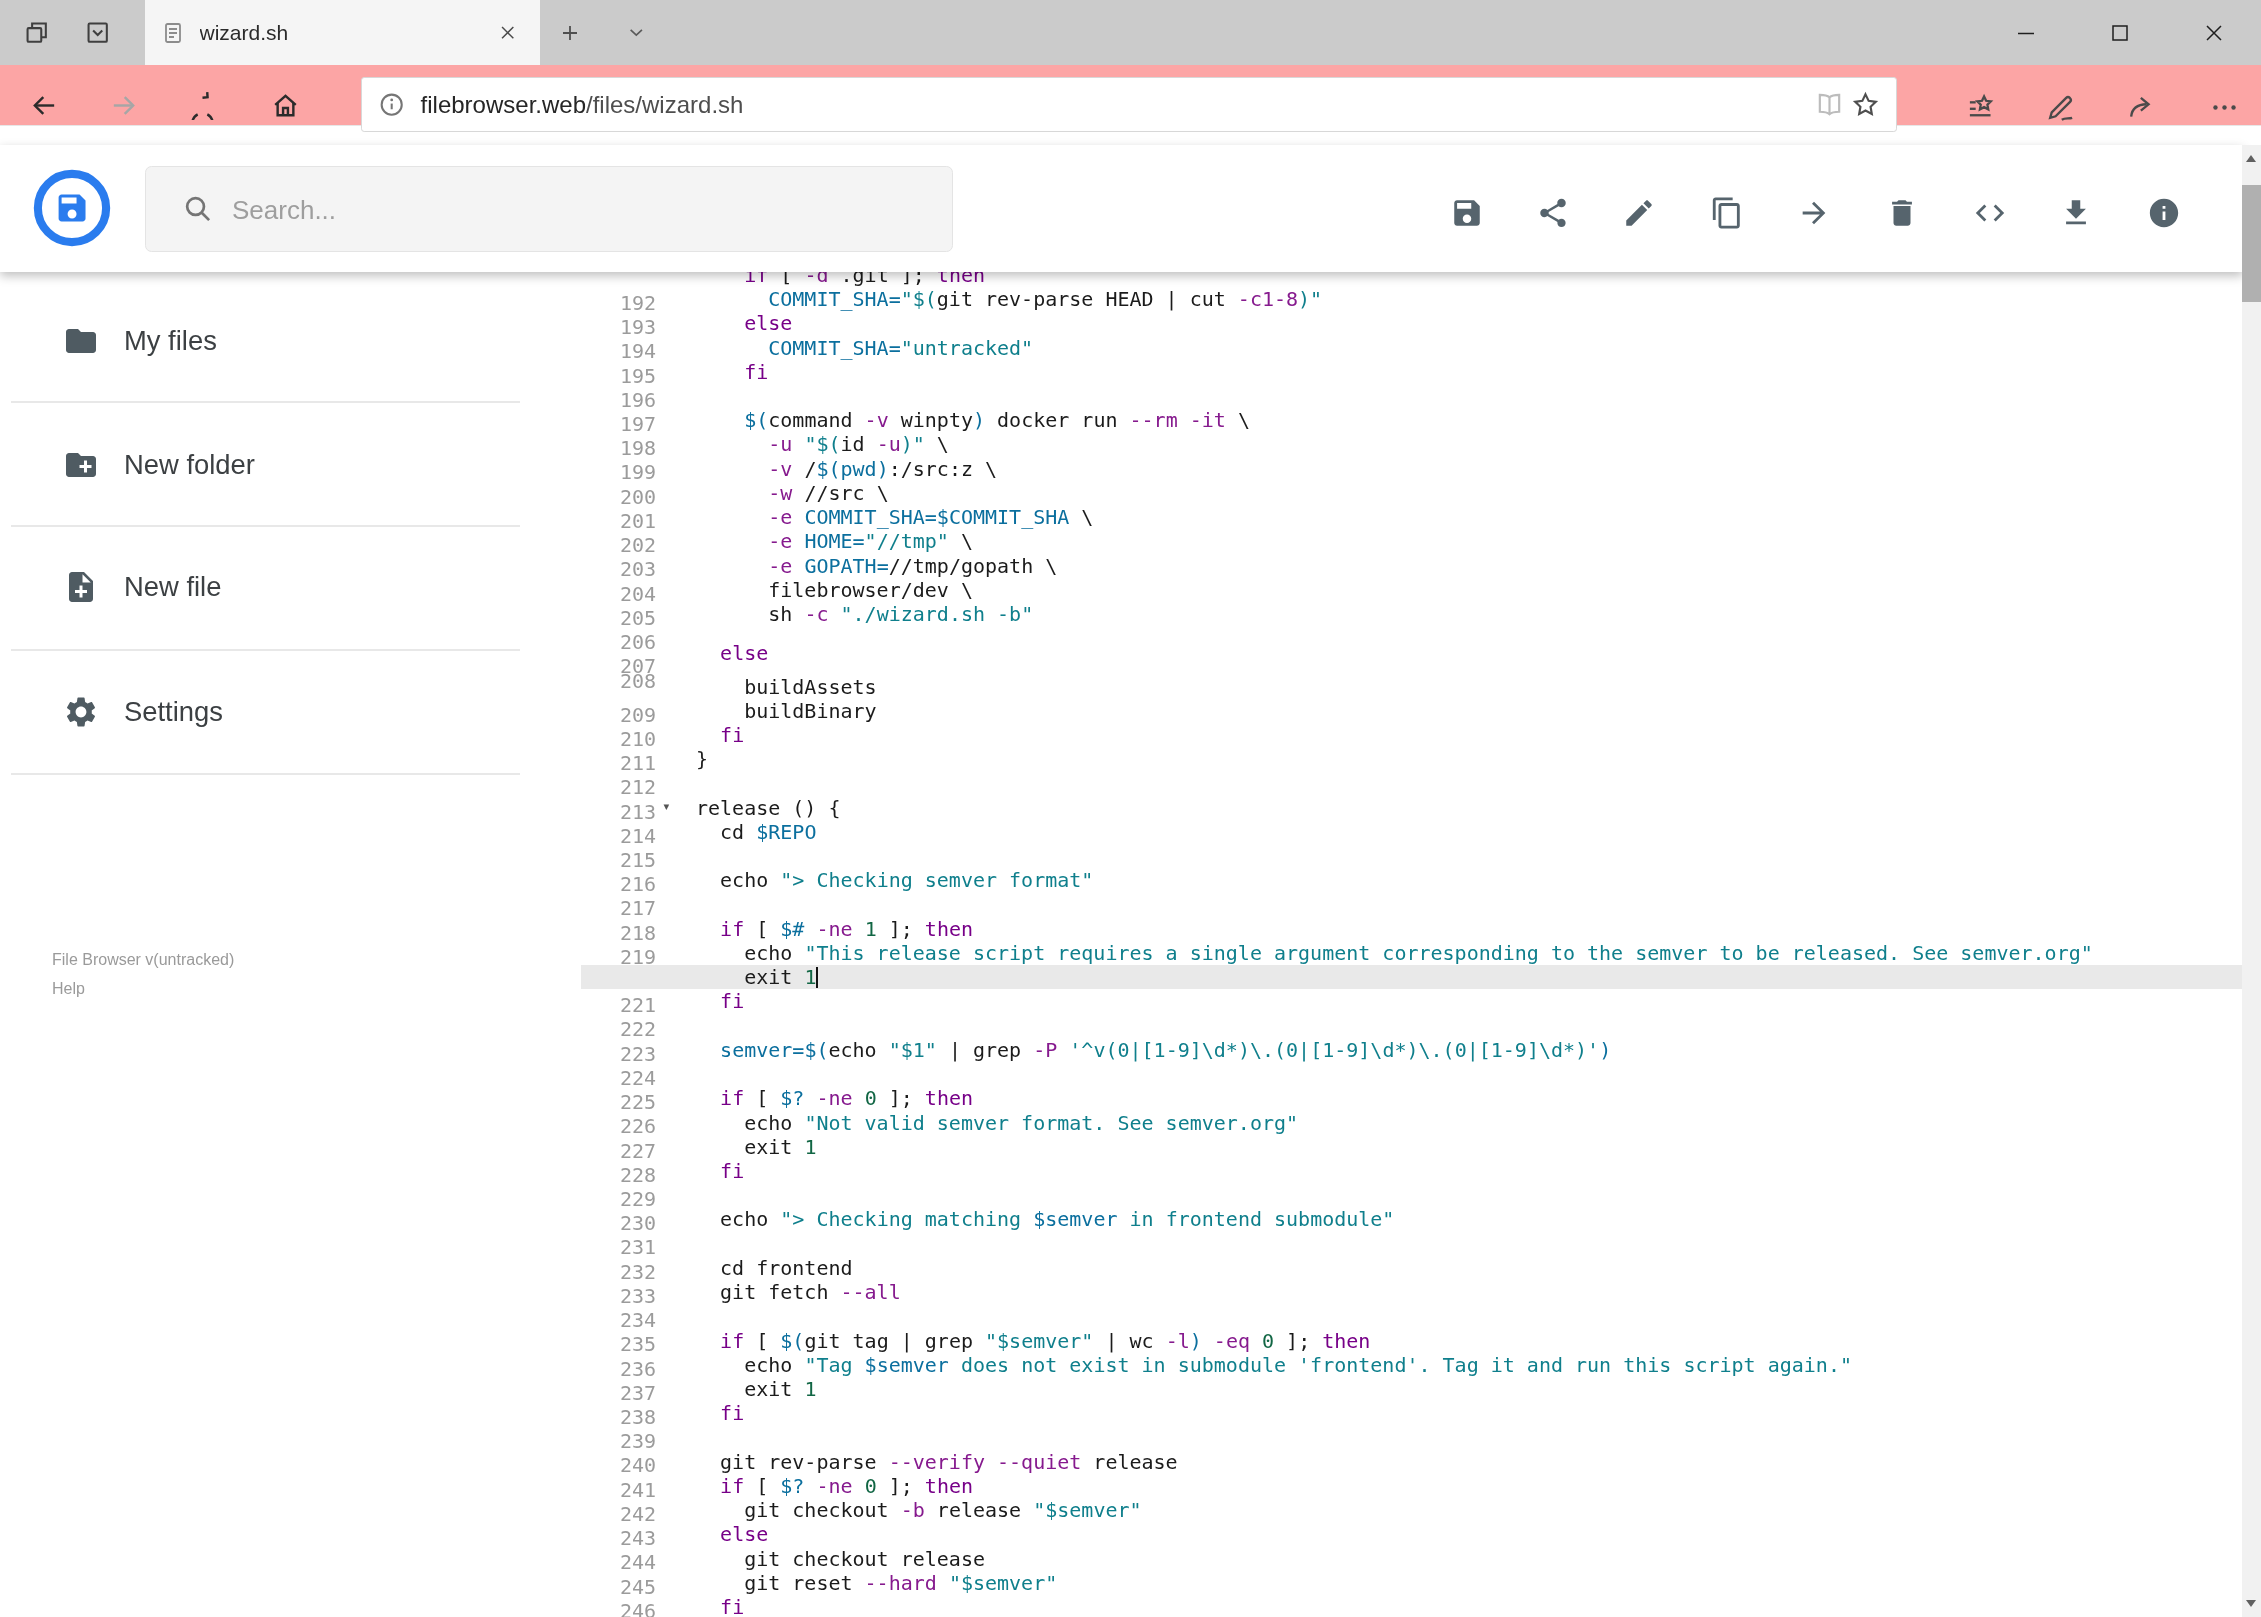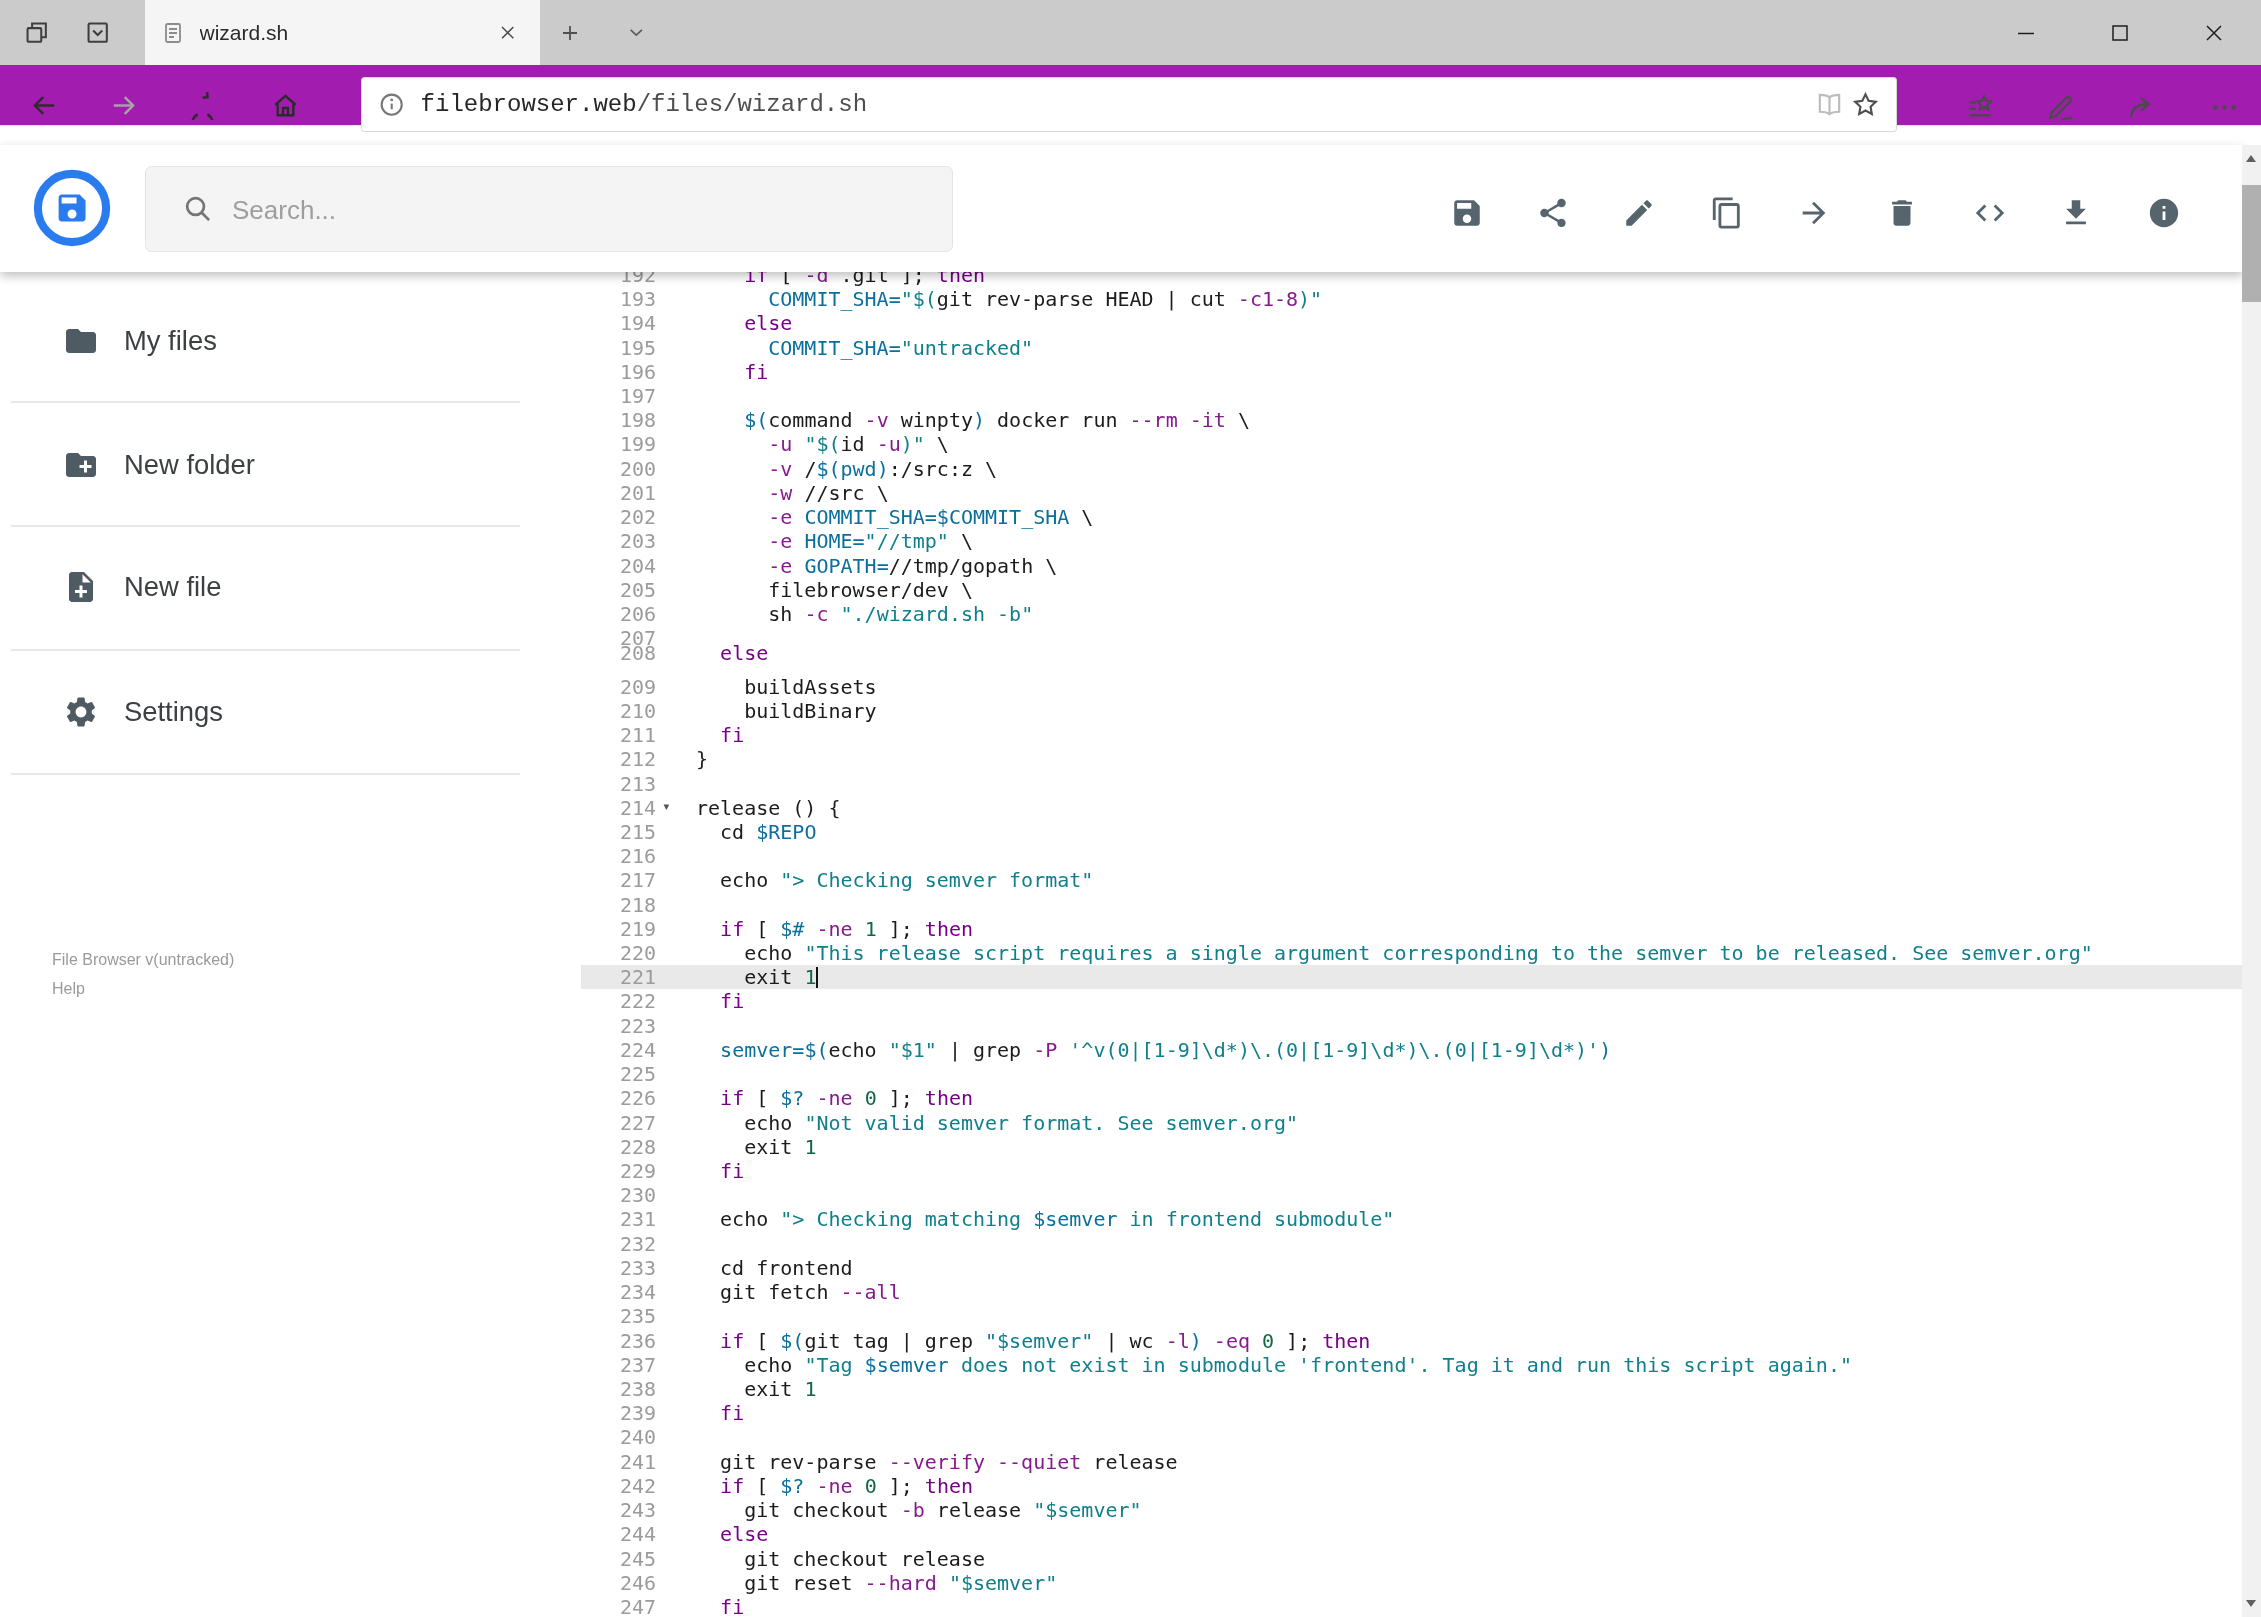--- a/index.html
+++ b/index.html
@@ -12,22 +12,22 @@
   .tab{position:absolute;left:145px;top:0;width:395px;height:65px;background:#f5f5f5;
        display:flex;align-items:center;padding:0 16px;box-sizing:border-box;}
   .tab-title{font-size:21px;color:#2b2b2b;margin-left:14.5px;flex:1;white-space:nowrap;overflow:hidden;}
   .tab-close{display:flex;align-items:center;justify-content:center;width:32px;height:32px;}
   .newtab{position:absolute;left:546px;top:0;width:48px;height:65px;display:flex;align-items:center;justify-content:center;}
   .tabchev{position:absolute;left:610px;top:0;width:52px;height:65px;display:flex;align-items:center;justify-content:center;}
   .wc{position:absolute;right:0;top:0;height:65px;display:flex;}
   .wc-btn{width:94px;height:65px;display:flex;align-items:center;justify-content:center;}
 
   
-  .addr{position:absolute;left:0;top:65px;width:100%;height:61px;background:#a21caf;
-        border-bottom:1.6px solid #e7e7e7;box-sizing:border-box;font-family:Liberation Mono, monospace;}
+  .addr{position:absolute;left:0;top:65px;width:100%;height:61px;background:#fca5a5;
+        border-bottom:1.6px solid #e7e7e7;box-sizing:border-box;}
   .navbtn{position:absolute;top:25px;width:31px;height:31px;display:flex;align-items:center;justify-content:center;}
   .urlbox{position:absolute;left:361px;top:12px;width:1536px;height:55px;background:#fff;
           border:1.6px solid #d8d8d8;border-radius:3.2px;box-sizing:border-box;
           display:flex;align-items:center;}
   .url-text{font-size:24px;color:#262626;margin-left:11.3px;white-space:nowrap;}
   .url-text .path{color:#4e4e4e;}
   .u-ic{display:flex;align-items:center;justify-content:center;width:36px;height:36px;}
   .addr-right{position:absolute;top:24px;display:flex;align-items:center;justify-content:center;width:36px;height:36px;}
 
   
@@ -48,21 +48,21 @@
   .si-icon{position:absolute;left:47px;top:14.5px;}
   .si-label{position:absolute;left:108px;top:0;line-height:65px;font-size:27.4px;color:#3c4043;white-space:nowrap;}
   .divider{position:absolute;left:11.3px;width:509px;height:1.6px;background:#e8e8e8;}
   .side-foot{position:absolute;left:52px;font-size:16px;color:#9a9a9a;white-space:nowrap;}
 
   
   .editor{position:absolute;left:581px;top:271px;right:18.6px;bottom:0;background:#fff;overflow:hidden;
           font-family:"DejaVu Sans Mono",monospace;font-size:20px;}
   .cm-row{position:absolute;left:0;right:0;height:24px;line-height:24px;white-space:pre;}
   .cm-row.active{background:var(--active-line,#e9e9e9);}
-  .cm-gut{position:absolute;left:0;width:75px;text-align:right;color:#9b9b9b;}
+  .cm-gut{position:absolute;left:0;width:75px;text-align:right;color:#9b9b9b;margin-top:28px;}
   .cm-fold{position:absolute;left:81px;top:-1.6px;font-size:14.5px;color:#555;}
   .cm-code{position:absolute;left:115px;}
   .cm-cursor{display:inline-block;width:1.6px;height:21px;background:#111;vertical-align:-4px;}
   .tk-p{color:#1b1b1b;}
   .tk-k{color:var(--tok-k,#770088);}
   .tk-s{color:var(--tok-s,#0f7f8c);}
   .tk-v{color:var(--tok-v,#0b6f9e);}
   .tk-n{color:var(--tok-n,#116644);}
   .tk-o{color:var(--tok-o,#861a8e);}
 

